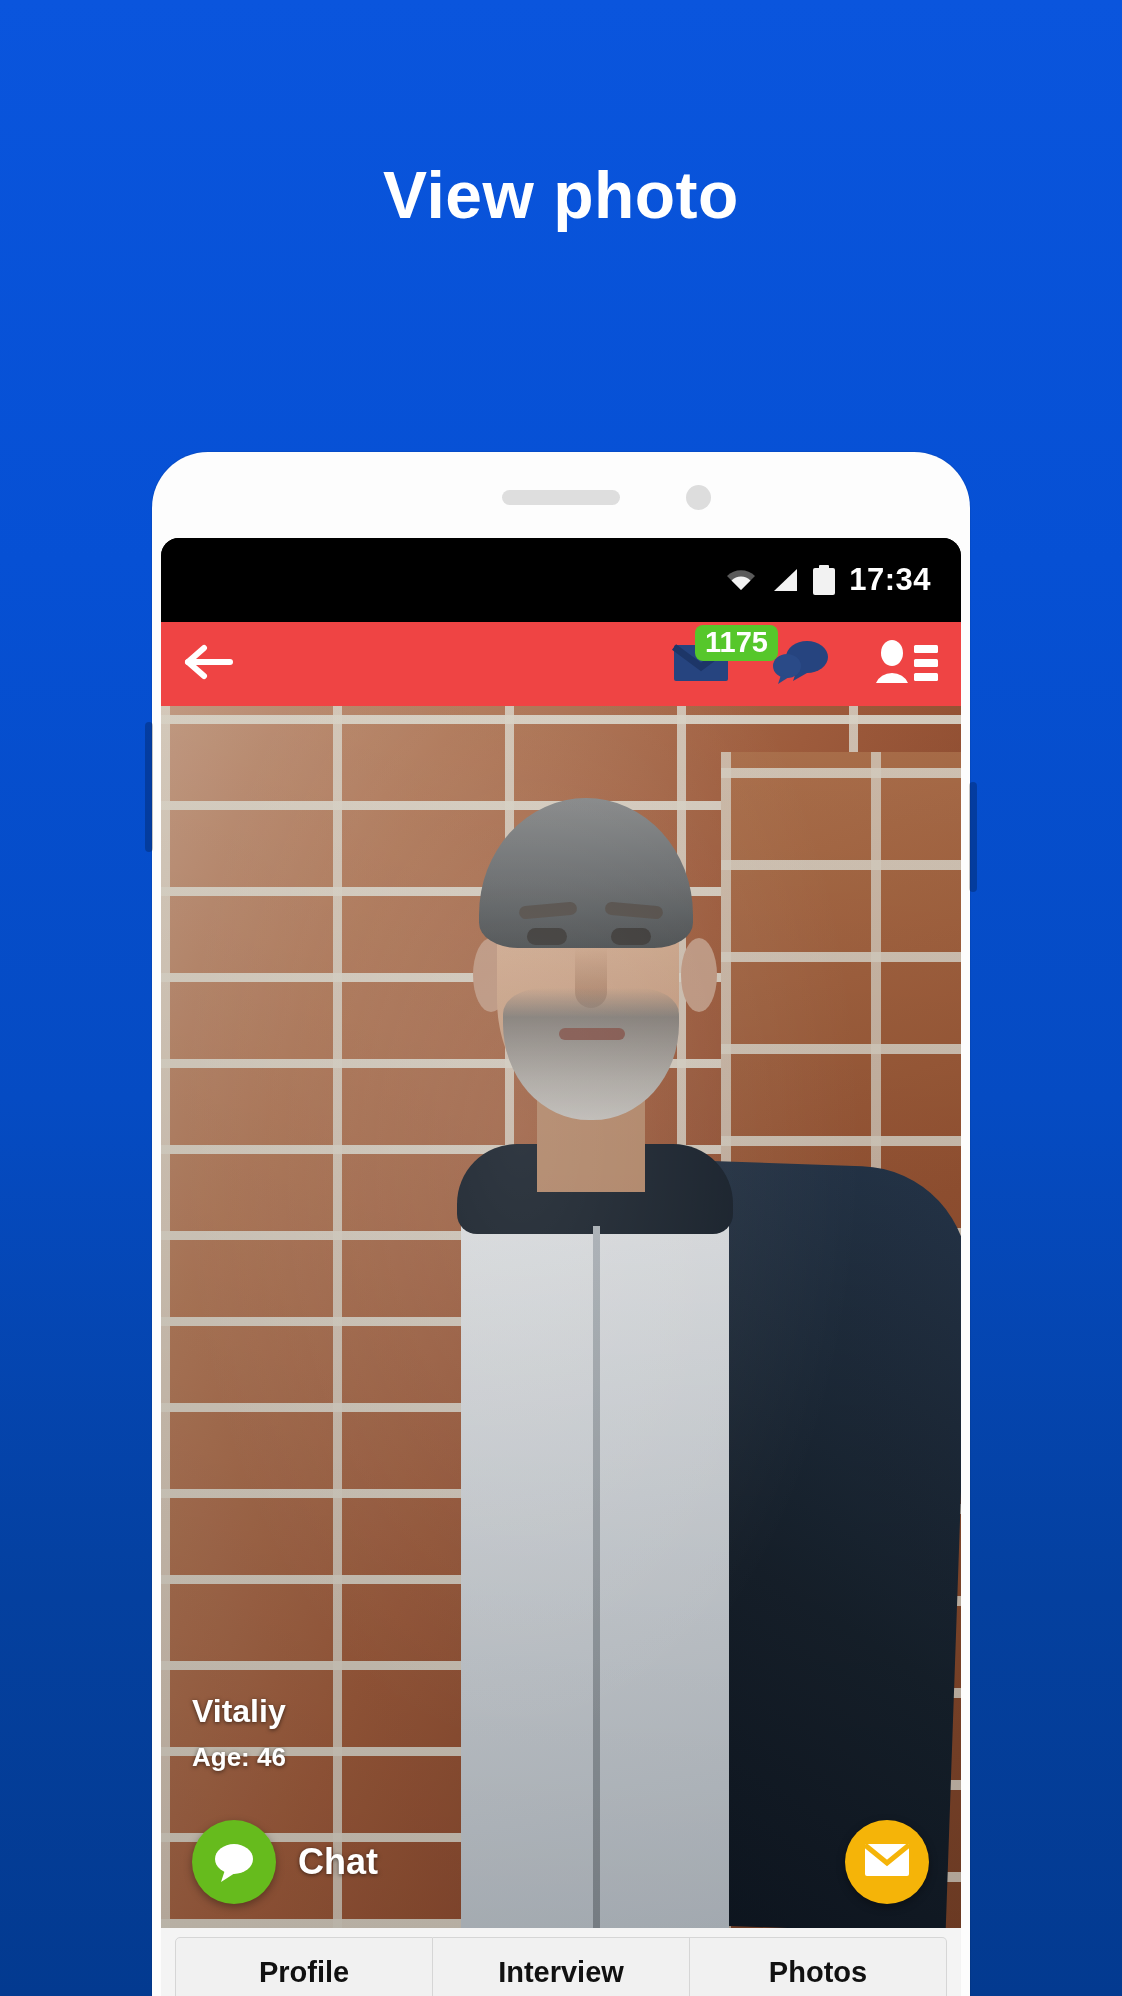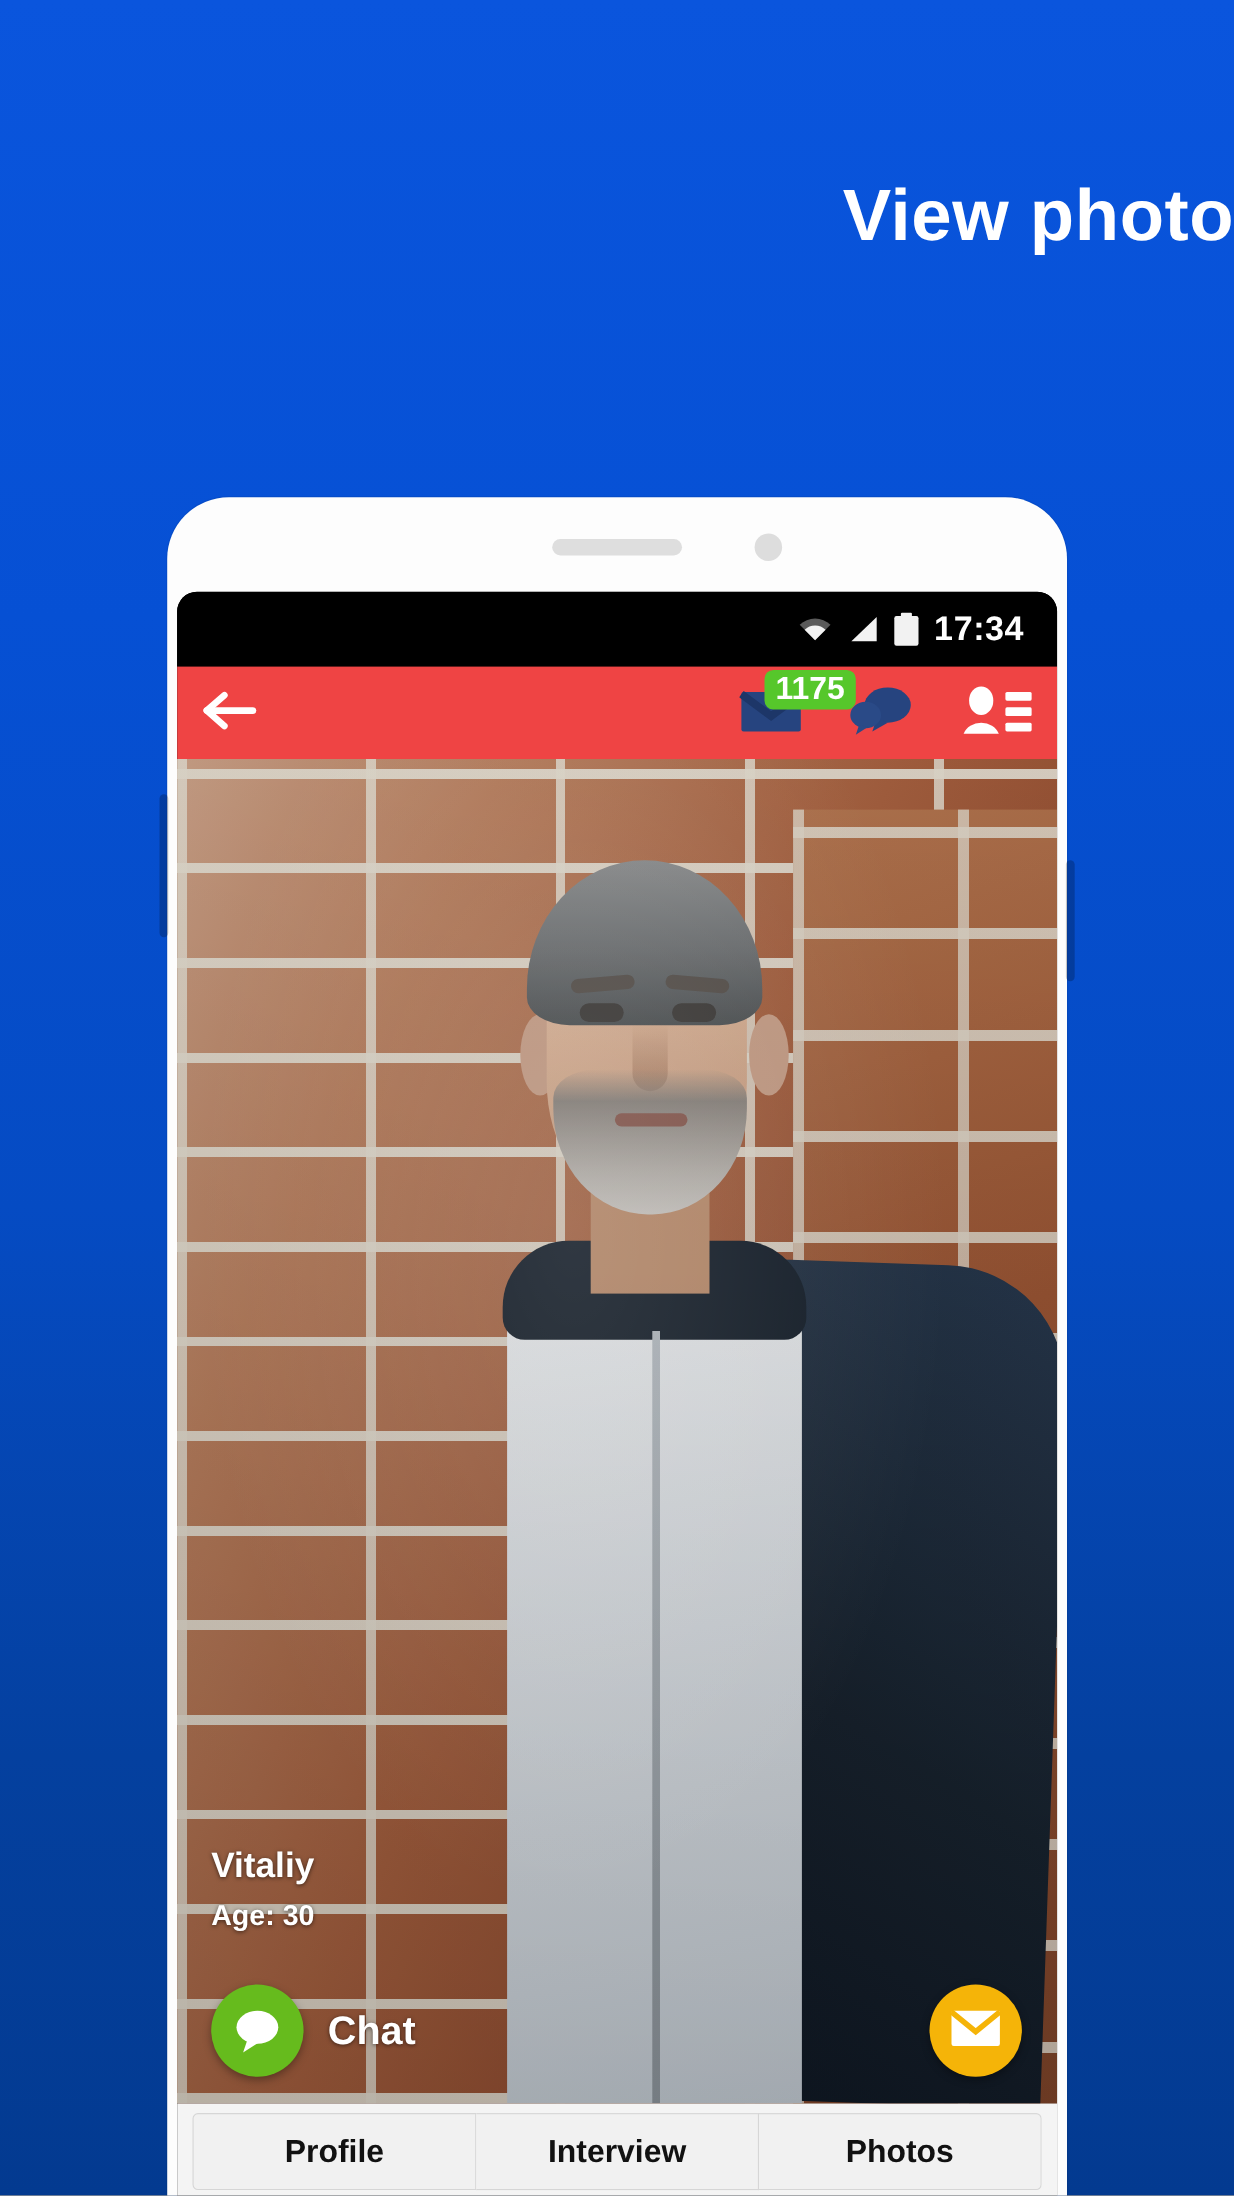--- a/index.html
+++ b/index.html
@@ -11,21 +11,21 @@
   #stage {
     position: relative;
     width: 1122px; height: 1996px;
     background: linear-gradient(180deg, #0a55dd 0%, #0650d4 28%, #054bc3 55%, #04409f 80%, #033a90 100%);
   }
 
   
   .headline {
     position: absolute;
     top: 162px; left: 0; width: 1122px;
-    text-align: right;
+    text-align: center;
     color: #ffffff;
     font-size: 66px;
     font-weight: bold;
     letter-spacing: 0.5px;
     line-height: 1;
   }
 
   
   .phone {
     position: absolute;
@@ -62,21 +62,21 @@
     left: 9px; top: 86px;
     width: 800px; height: 1474px;
     background: #000;
     border-radius: 18px 18px 0 0;
     overflow: hidden;
   }
 
   
   .statusbar {
     position: relative;
-    height: 68px; background: #000;
+    height: 84px; background: #000;
     display: flex; align-items: center; justify-content: flex-end;
     padding-right: 30px;
   }
   .sb-icons { display: flex; align-items: center; gap: 14px; }
   .ico-wifi { width: 32px; height: 24px; position: relative; }
   .ico-wifi svg { display: block; }
   .ico-signal { width: 28px; height: 26px; }
   .ico-battery { width: 22px; height: 30px; position: relative; }
   .ico-battery .cap {
     position: absolute; top: 0; left: 6px; width: 10px; height: 4px;
@@ -381,21 +381,21 @@
           <div class="eye-l"></div>
           <div class="eye-r"></div>
           <div class="nose"></div>
           <div class="beard"></div>
           <div class="mouth"></div>
         </div>
 
         <div class="vignette"></div>
 
         <div class="ov-name">Vitaliy</div>
-        <div class="ov-age">Age: 30</div>
+        <div class="ov-age">Age: 46</div>
 
         <div class="fab-chat">
           <span class="fab-circle-green">
             <svg width="46" height="44" viewBox="0 0 46 44">
               <ellipse cx="23" cy="19" rx="19" ry="15" fill="#fff"></ellipse>
               <path d="M14 30 L10 42 L24 33 Z" fill="#fff"></path>
             </svg>
           </span>
           <span class="fab-chat-label">Chat</span>
         </div>

